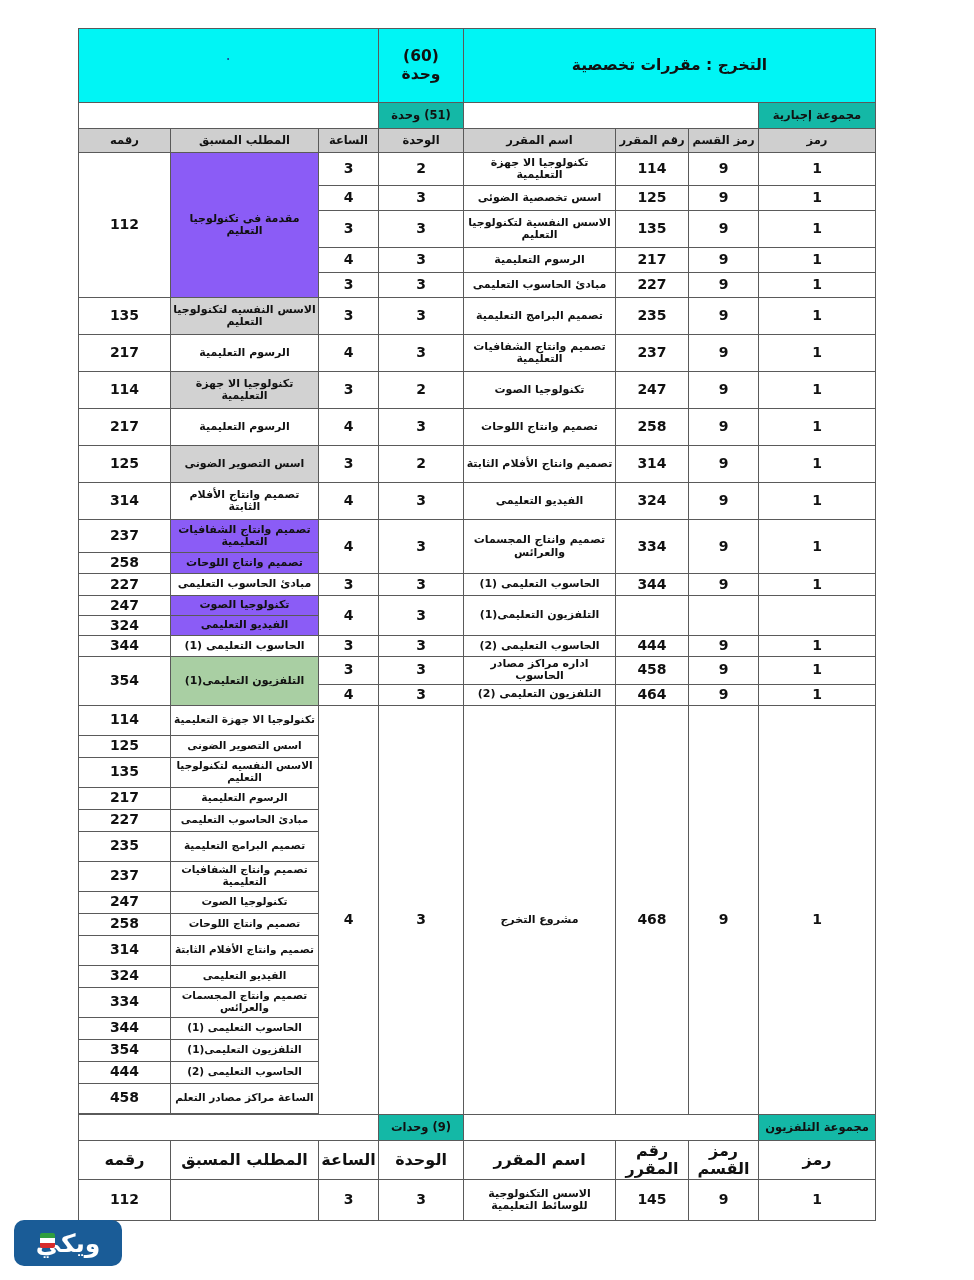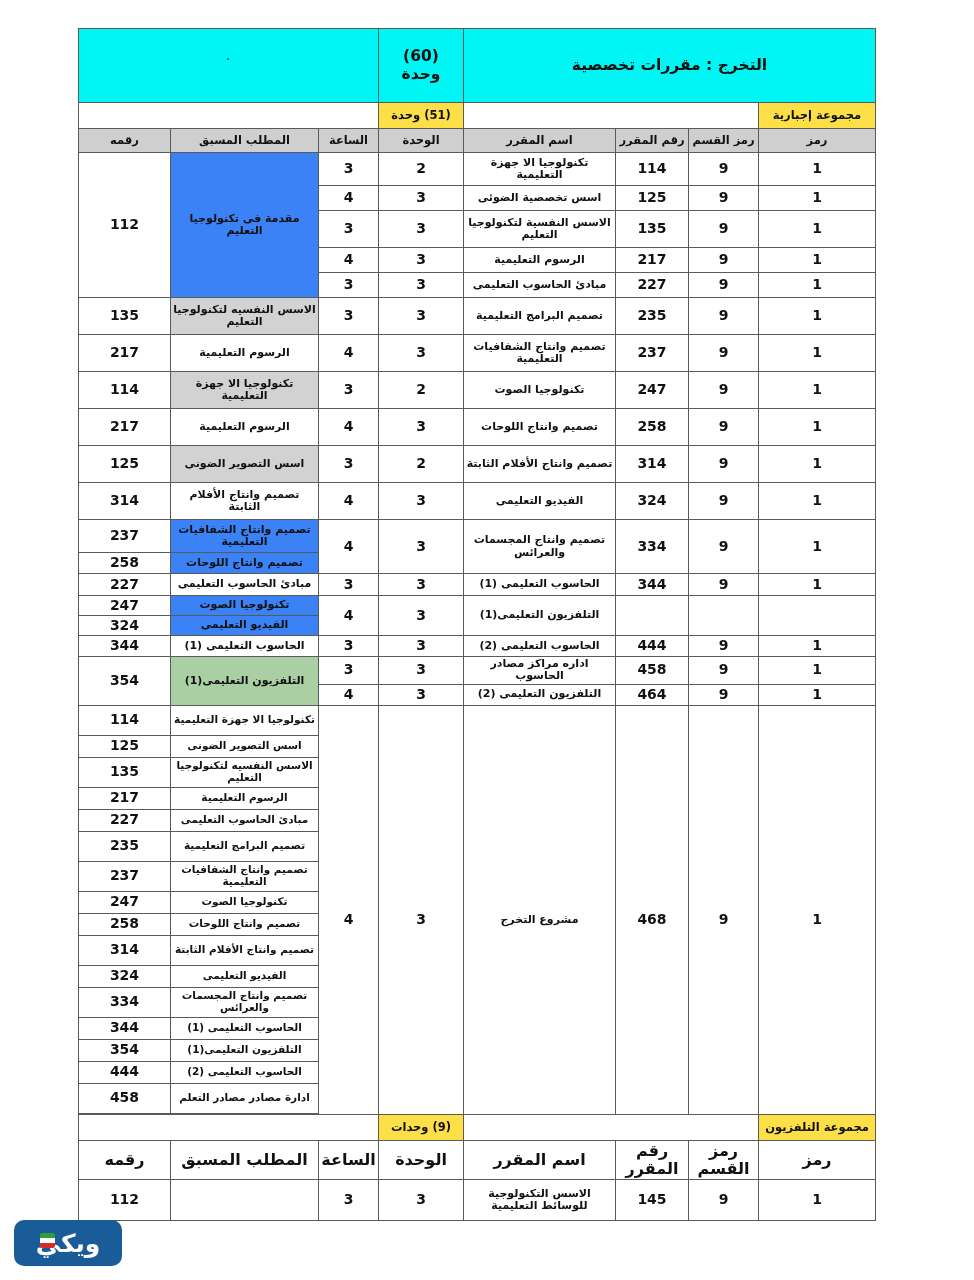--- a/index.html
+++ b/index.html
@@ -59,37 +59,37 @@
     font-size: 10px;
     color: #1b4f9c;
     vertical-align: top;
     padding-top: 22px;
   }
   .subbanner {
     height: 23px;
     font-size: 11.5px;
     background: #ffffff;
   }
-  .tint-blue { background: #fde047; margin-top: 28px; }
+  .tint-blue { background: #14b8a6; margin-top: 28px; }
 
   
   .colhead td {
     background: #cfcfcf;
     height: 21px;
     font-size: 11.5px;
   }
 
   
   .num  { font-size: 14px; }
   .name { font-size: 11px; }
   .small-name { font-size: 10.5px; }
 
   .bg-gray   { background: #d2d2d2; }
   .bg-white  { background: #ffffff; }
-  .bg-tan    { background: #3b82f6; margin-left: 28px; }
+  .bg-tan    { background: #8b5cf6; margin-left: 28px; }
   .bg-green  { background: #a9cfa3; }
 
   
   #logo {
     position: absolute;
     left: 14px;
     bottom: 14px;
     width: 108px;
     height: 46px;
     background: #1a5c97;
@@ -382,21 +382,21 @@
         </tr>
         <tr>
           <td class="small-name bg-white" style="height:19px">التلفزيون التعليمى(1)</td>
           <td class="num bg-white">354</td>
         </tr>
         <tr>
           <td class="small-name bg-white" style="height:19px">الحاسوب التعليمى (2)</td>
           <td class="num bg-white">444</td>
         </tr>
         <tr>
-          <td class="small-name bg-white" style="height:27px">ادارة مصادر مصادر التعلم</td>
+          <td class="small-name bg-white" style="height:27px">الساعة مراكز مصادر التعلم</td>
           <td class="num bg-white">458</td>
         </tr>
         <tr>
           <td class="small-name bg-white" style="height:19px">التلفزيون التعليمى (2)</td>
           <td class="num bg-white">464</td>
         </tr>
       </tbody>
   </table>
 
   <table class="plan" id="elective-table" style="position:absolute; left:78px; top:1114px;">

